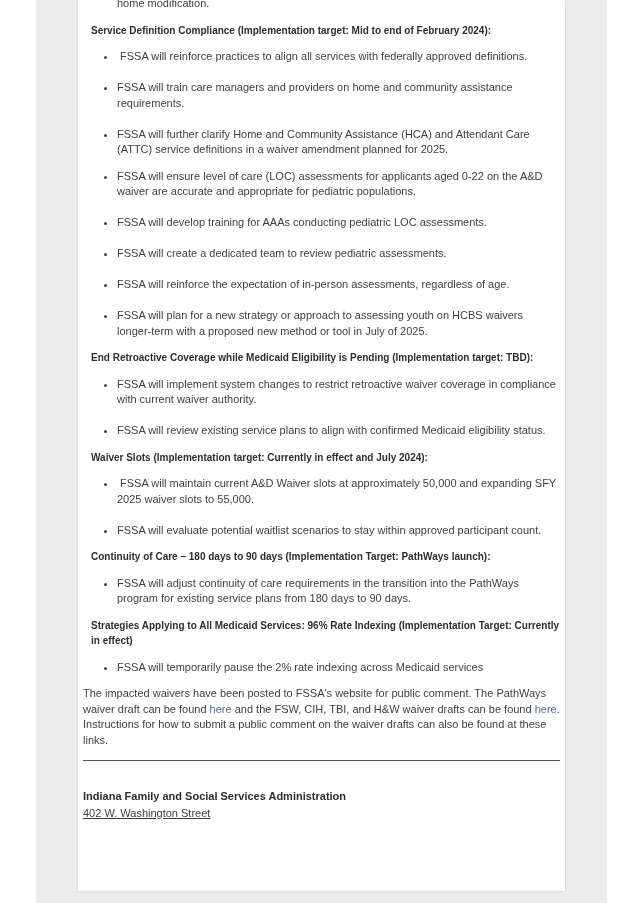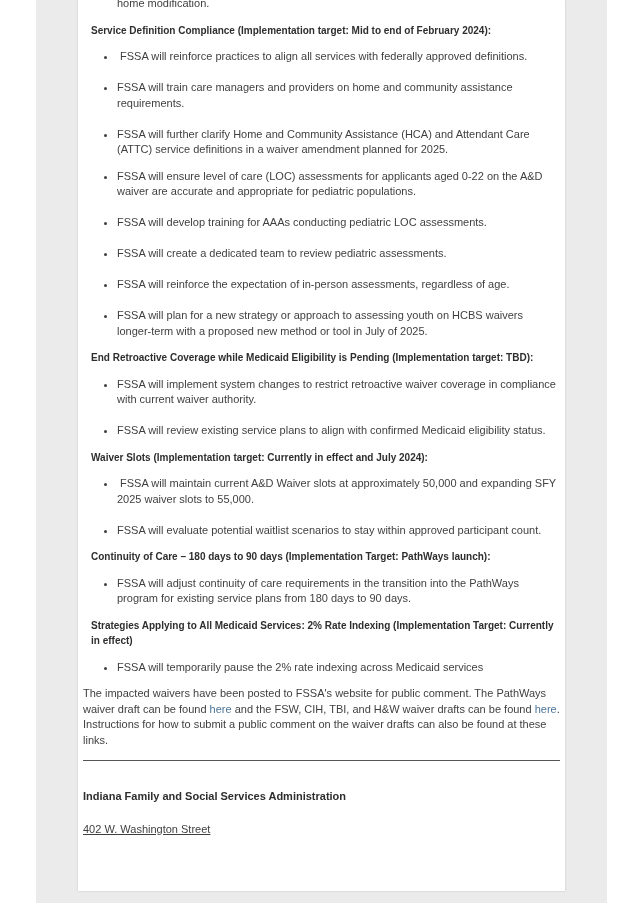--- a/index.html
+++ b/index.html
@@ -72,21 +72,20 @@
   }
   .signature .org {
     font-weight: bold;
     color: #2e2e2e;
   }
   a.addr {
     display: inline-block;
     color: #3f3f3f;
     text-decoration: underline;
     cursor: pointer;
-    margin-top: 16px;
   }
 </style>
 </head>
 <body>
 
 <div class="bg-band">
   <div class="email-card">
 
     <p class="fragment">home modification.</p>
 
@@ -115,21 +114,21 @@
     <ul>
       <li> FSSA will maintain current A&amp;D Waiver slots at approximately 50,000 and expanding SFY 2025 waiver slots to 55,000.</li>
       <li>FSSA will evaluate potential waitlist scenarios to stay within approved participant count.</li>
     </ul>
 
     <h3>Continuity of Care – 180 days to 90 days (Implementation Target: PathWays launch):</h3>
     <ul>
       <li>FSSA will adjust continuity of care requirements in the transition into the PathWays program for existing service plans from 180 days to 90 days.</li>
     </ul>
 
-    <h3>Strategies Applying to All Medicaid Services: 2% Rate Indexing (Implementation Target: Currently in effect)</h3>
+    <h3>Strategies Applying to All Medicaid Services: 96% Rate Indexing (Implementation Target: Currently in effect)</h3>
     <ul>
       <li>FSSA will temporarily pause the 2% rate indexing across Medicaid services</li>
     </ul>
 
     <p class="para"><span>The impacted waivers have been posted to FSSA's website for public comment. The PathWays waiver draft can be found </span><a class="lnk">here</a><span> and the FSW, CIH, TBI, and H&amp;W waiver drafts can be found </span><a class="lnk">here</a><span>. Instructions for how to submit a public comment on the waiver drafts can also be found at these links.</span></p>
 
 
     <hr class="divider">
 
     <div class="signature">

